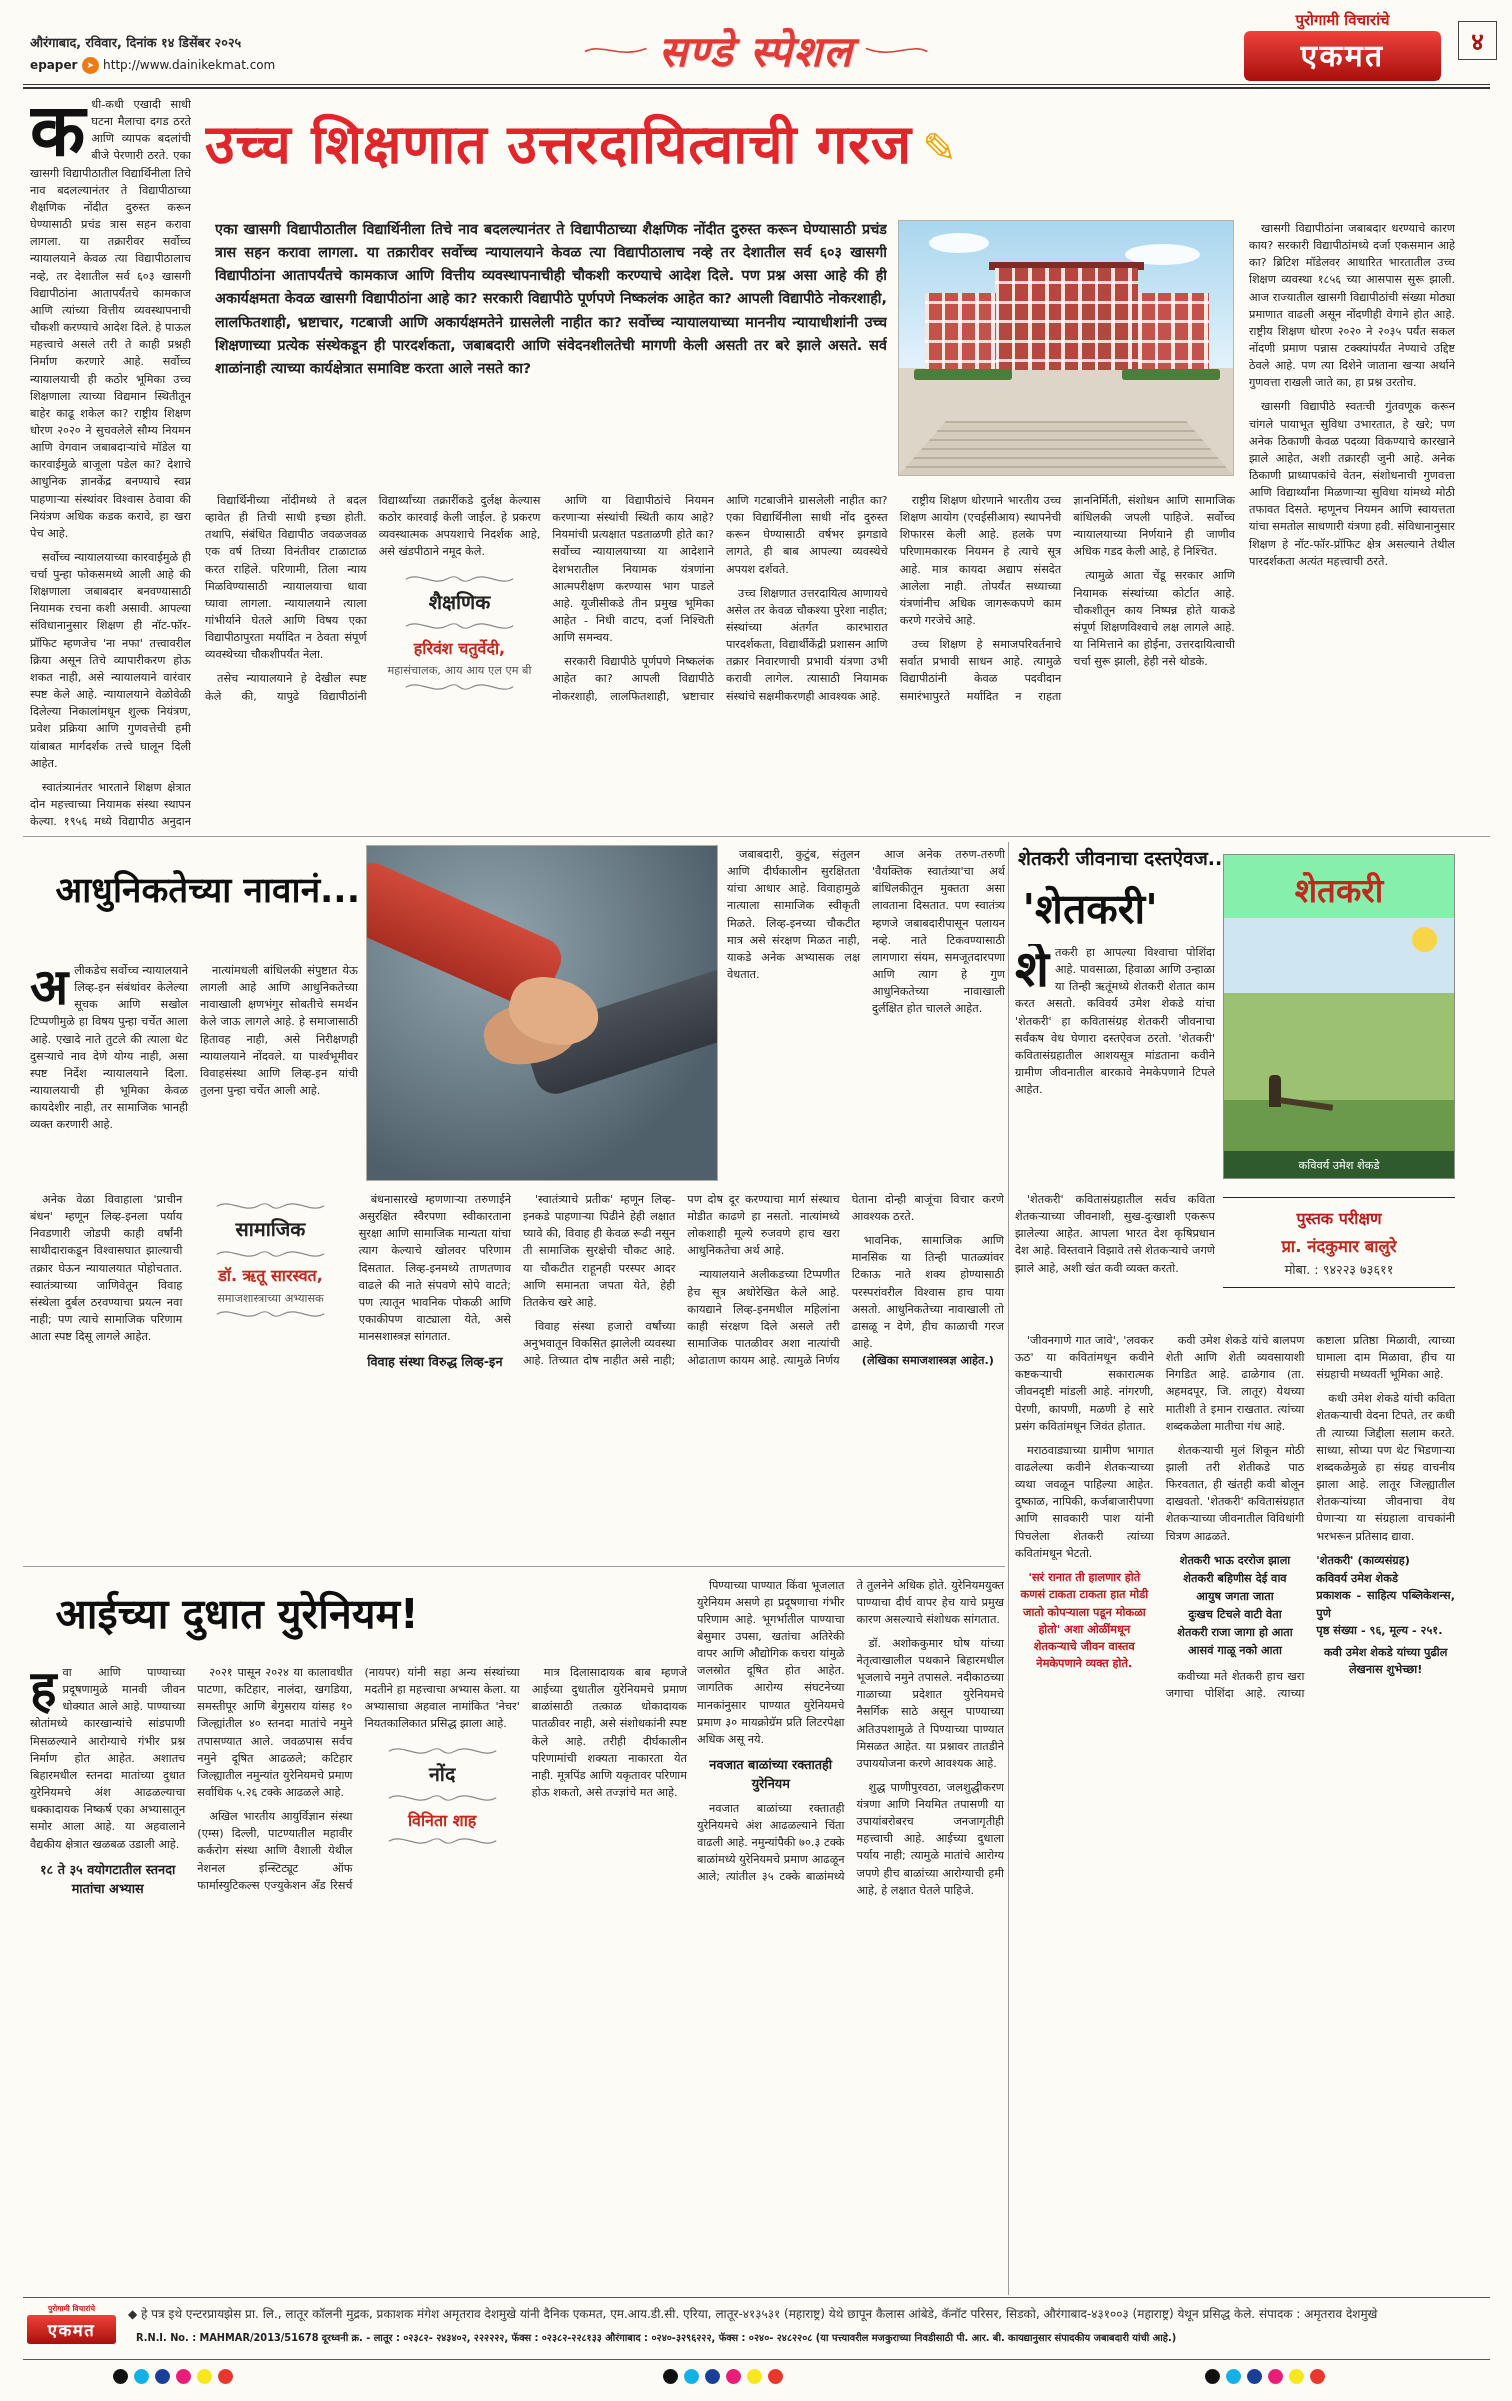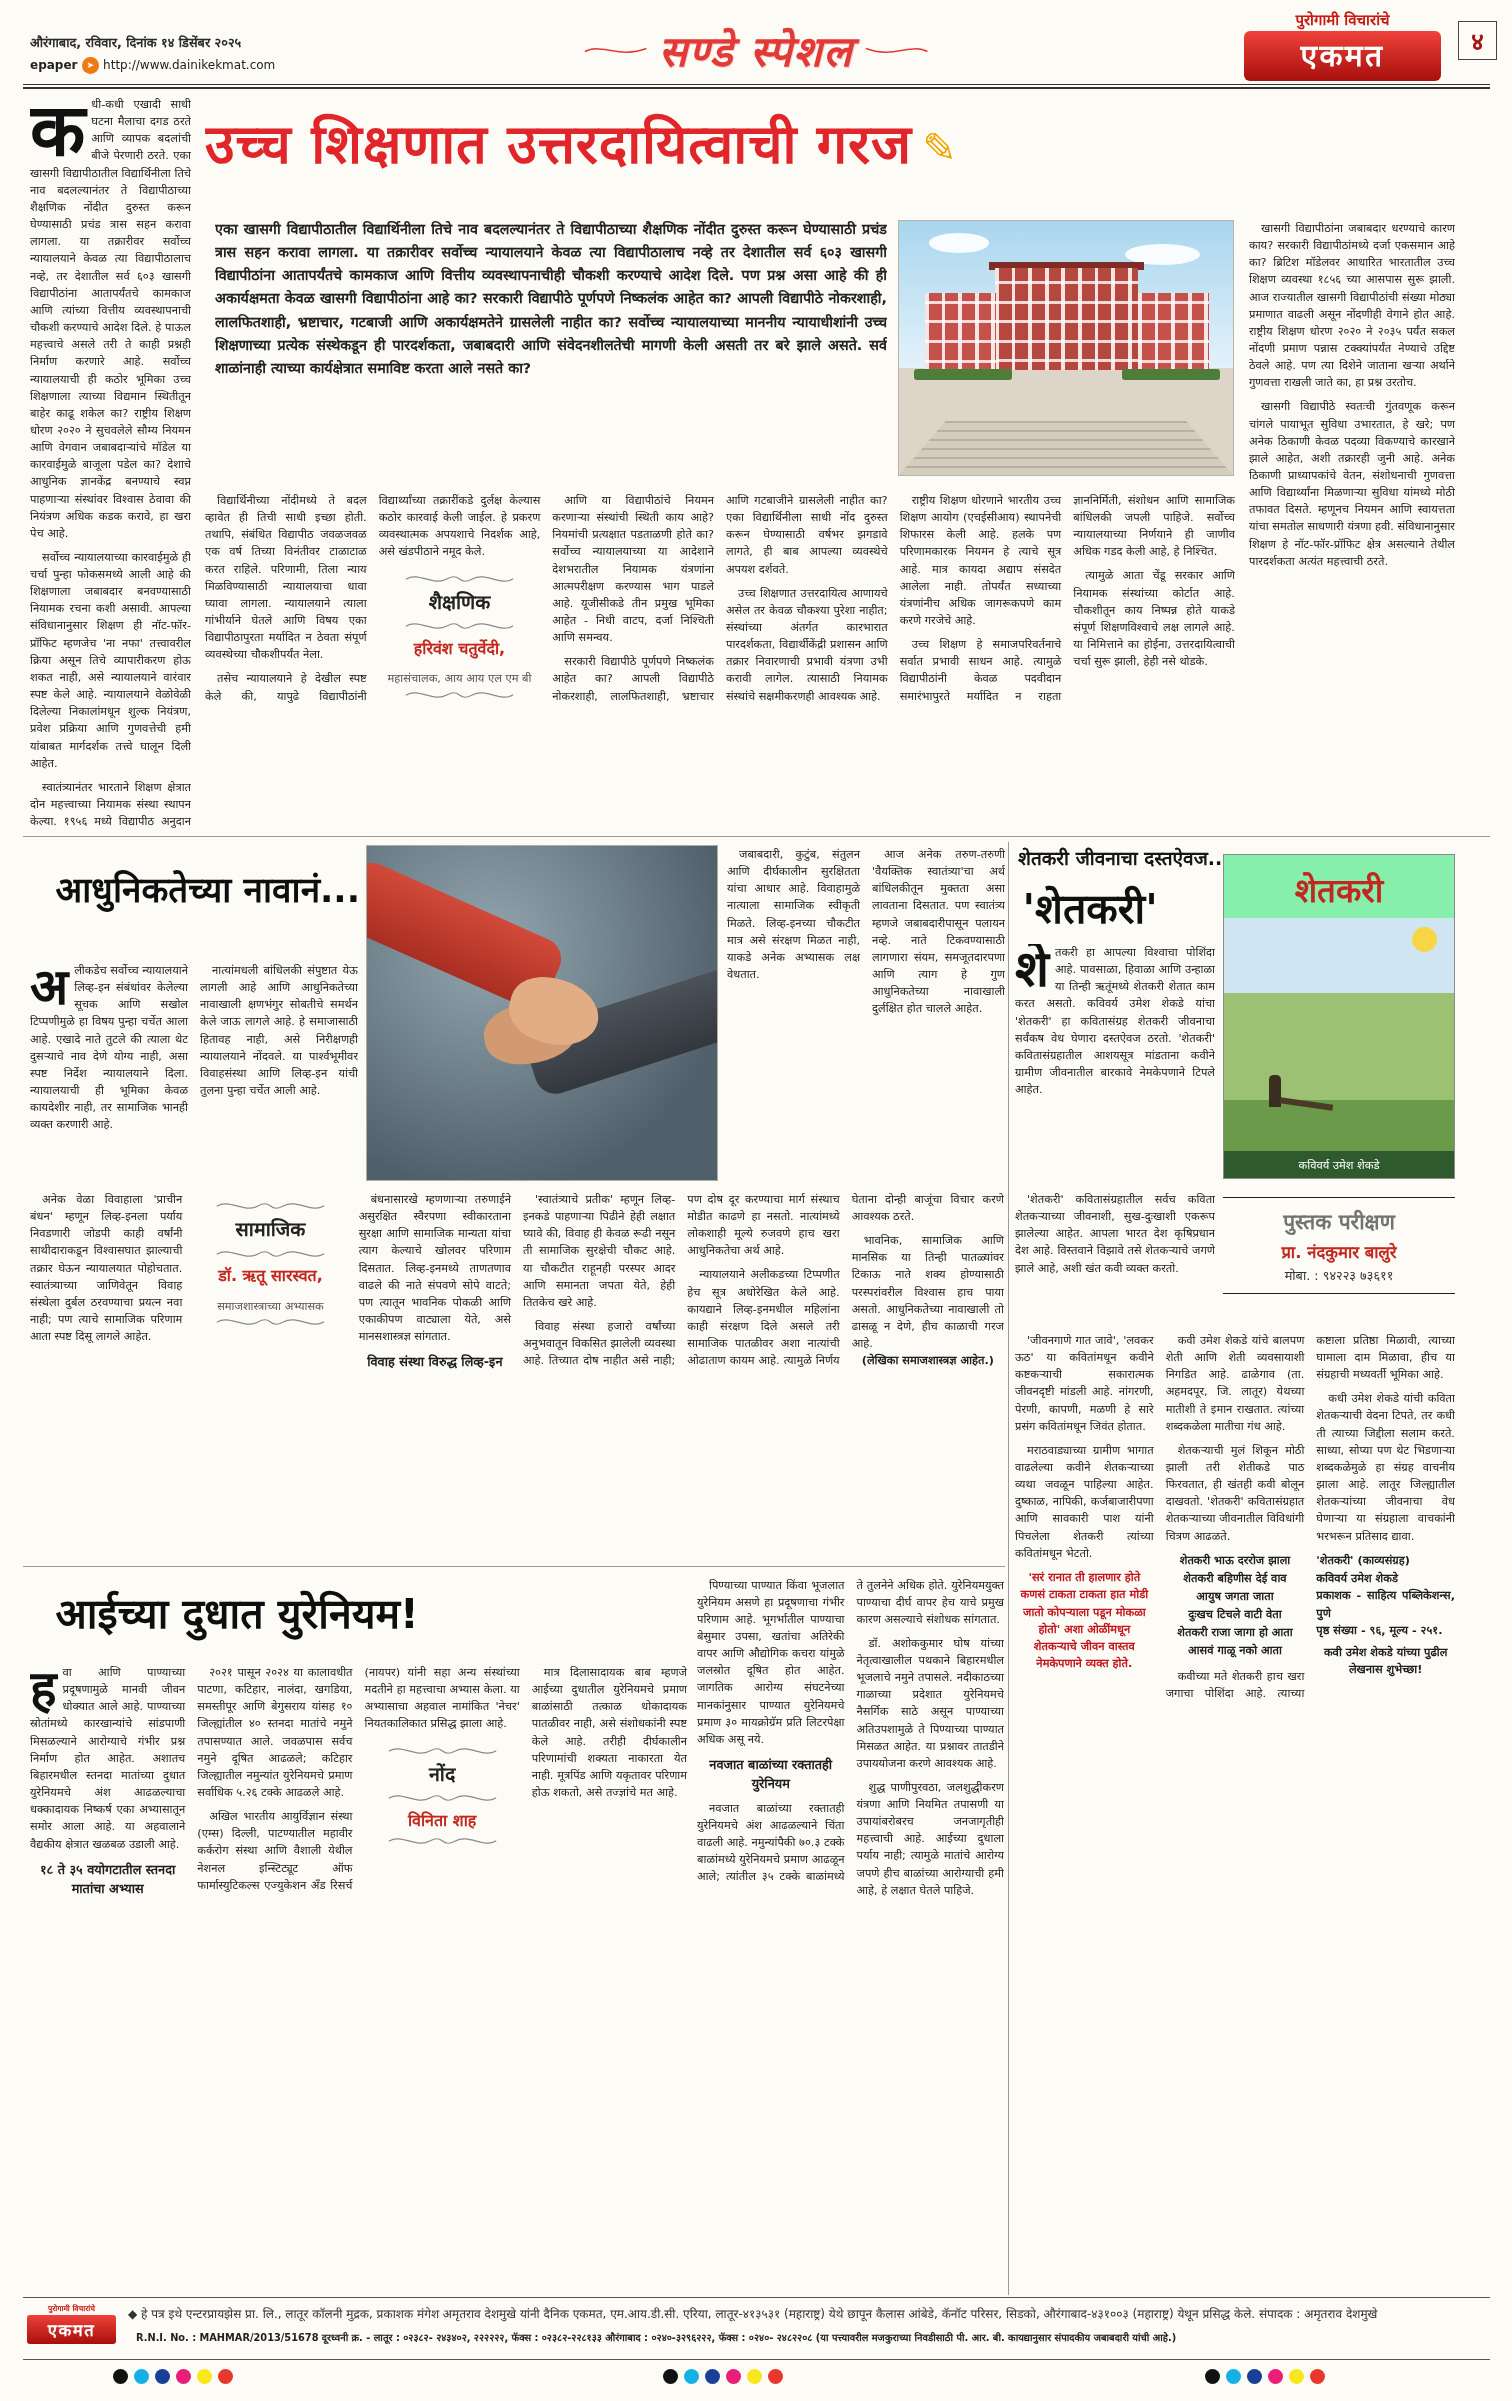--- a/index.html
+++ b/index.html
@@ -28,21 +28,21 @@
   .para { margin-bottom:6.8px; text-indent:12px; }
   .para.noindent { text-indent:0; }
   .dropcap { float:left; font-size:50px; line-height:41px; font-weight:bold; padding:4.5px 6px 0 0; color:#111; }
   .dropcap.big { font-size:72px; line-height:59px; }
   .subhead { font-size:12.8px; font-weight:bold; text-align:center; margin:4.5px 0 6px 0; break-inside:avoid; }
 
   
   .author-box { break-inside:avoid; text-align:center; padding:7.5px 4.5px 10.5px 4.5px; margin:3px 0 7.5px 0; }
   .author-tag { font-size:19.6px; font-weight:bold; color:#222; margin:3px 0; }
   .author-name { font-size:16px; font-weight:bold; color:#c3281f; margin-top:4.5px; }
-  .author-title { font-size:11.3px; color:#555; margin-top:9px; }
+  .author-title { font-size:11.3px; color:#555; margin-top:1px; }
   .author-title:empty { display:none; }
   .ornament { line-height:0; margin:1.5px 0; }
 
   
   .lead-leftcol { position:absolute; left:30px; top:96px; width:161px; height:734px; }
   .lead-headline { position:absolute; left:205px; top:105px; width:1243px; font-size:54px; font-weight:bold; color:#e0262b; letter-spacing:0.8px; white-space:nowrap; overflow:hidden; }
   .pencil { font-size:41px; color:#f0a500; vertical-align:middle; margin-left:10.5px; }
   .lead-intro { position:absolute; left:215px; top:218px; width:672px; height:262px; font-size:14.3px; font-weight:bold; line-height:1.62; text-align:justify; color:#222; overflow:hidden; }
   .lead-rightcol { position:absolute; left:1249px; top:220px; width:206px; height:608px; }
   .lead-body { position:absolute; left:205px; top:492px; width:1030px; height:337px; column-count:6; column-gap:12px; }
@@ -79,21 +79,21 @@
   .sh-lead { position:absolute; left:0; top:101px; width:200px; height:245px; }
   .sh-cover { position:absolute; left:208px; top:10.5px; width:232px; height:325px; border:0.8px solid #8b8b8b; background:#86efac; display:flex; flex-direction:column; }
   .cover-title { text-align:center; font-size:33px; font-weight:bold; color:#c3281f; padding:12px 0 6px 0; }
   .cover-art { flex:1; position:relative; background:linear-gradient(#cfe6f2 0 32%, #9cc172 32% 78%, #6a9a4a 78%); overflow:hidden; }
   .cover-sun { position:absolute; right:16.6px; top:9px; width:25.6px; height:25.6px; border-radius:50%; background:#f7d547; }
   .cover-farmer { position:absolute; left:45px; bottom:44px; width:12px; height:32px; background:#3a2e20; border-radius:4.5px 4.5px 0 0; }
   .cover-plough { position:absolute; left:56px; bottom:44px; width:53px; height:6px; background:#4a3a28; transform:rotate(8deg); }
   .cover-author { background:#2e5a2e; color:#fff; text-align:center; font-size:11.3px; padding:6px 3px; }
   .sh-mid { position:absolute; left:0; top:348px; width:200px; height:127px; }
   .sh-review { position:absolute; left:208px; top:354px; width:232px; border-top:1.5px solid #222; border-bottom:1.5px solid #222; text-align:center; padding:9px 4.5px; }
-  .review-tag { font-size:21px; font-weight:bold; color:#737373; }
+  .review-tag { font-size:16px; font-weight:bold; color:#b91c1c; }
   .review-name { font-size:16.6px; font-weight:bold; color:#c3281f; margin-top:4.5px; }
   .review-mobile { font-size:12.8px; color:#333; margin-top:3px; }
   .sh-body { position:absolute; left:0; top:489px; width:440px; height:956px; column-count:3; column-gap:12px; }
   .quote-red { font-weight:bold; color:#c3161c; text-align:center; text-indent:0; margin:7.5px 0; break-inside:avoid; }
   .poem { text-align:center; font-weight:bold; margin:7.5px 0; break-inside:avoid; }
   .poem-line { line-height:1.6; }
   .book-details { font-weight:bold; margin:7.5px 0 4.5px 0; break-inside:avoid; }
   .detail-line { line-height:1.55; }
   .blessing { font-weight:bold; text-align:center; text-indent:0; }
 

